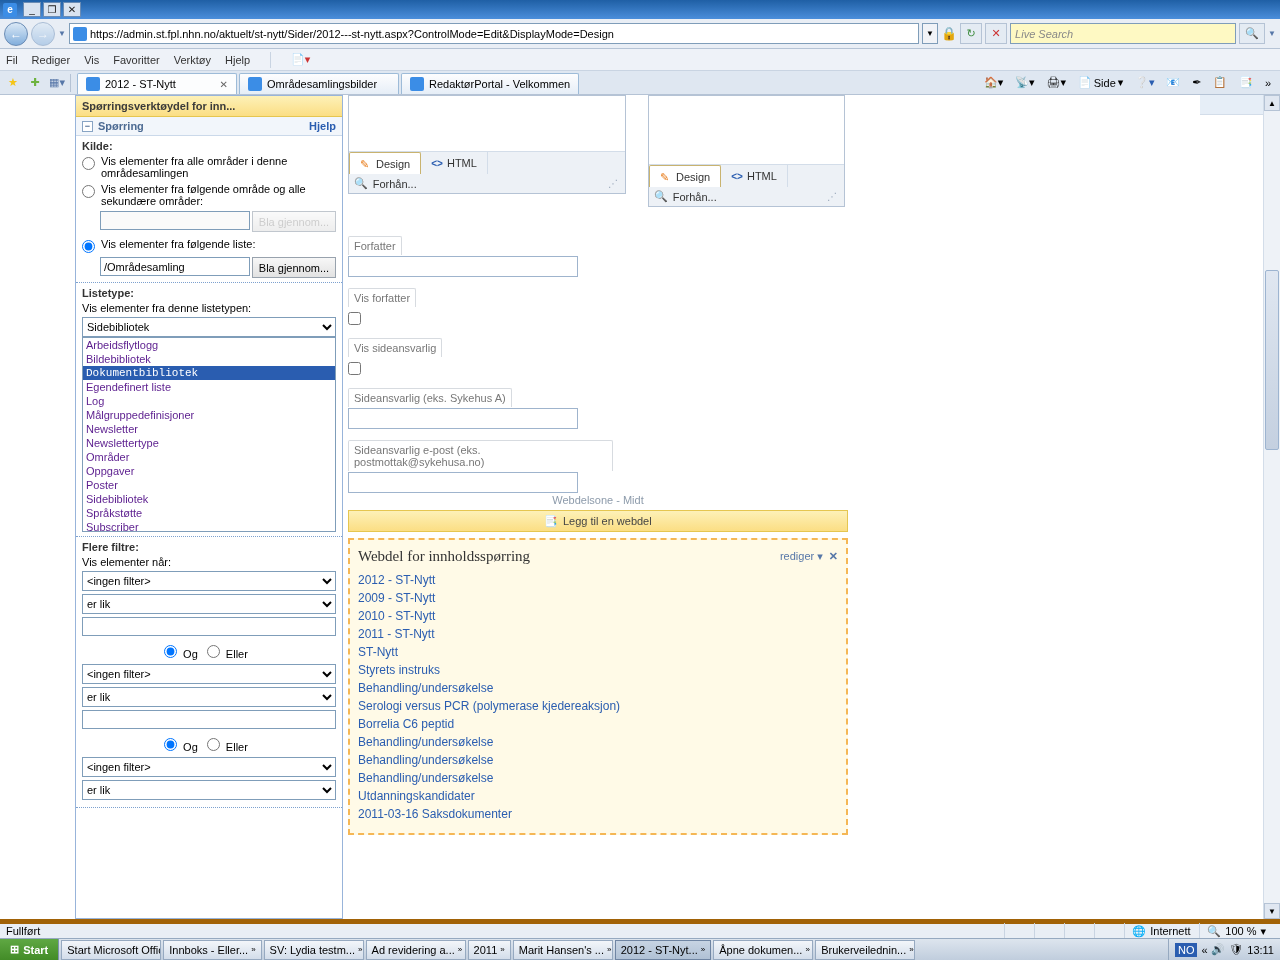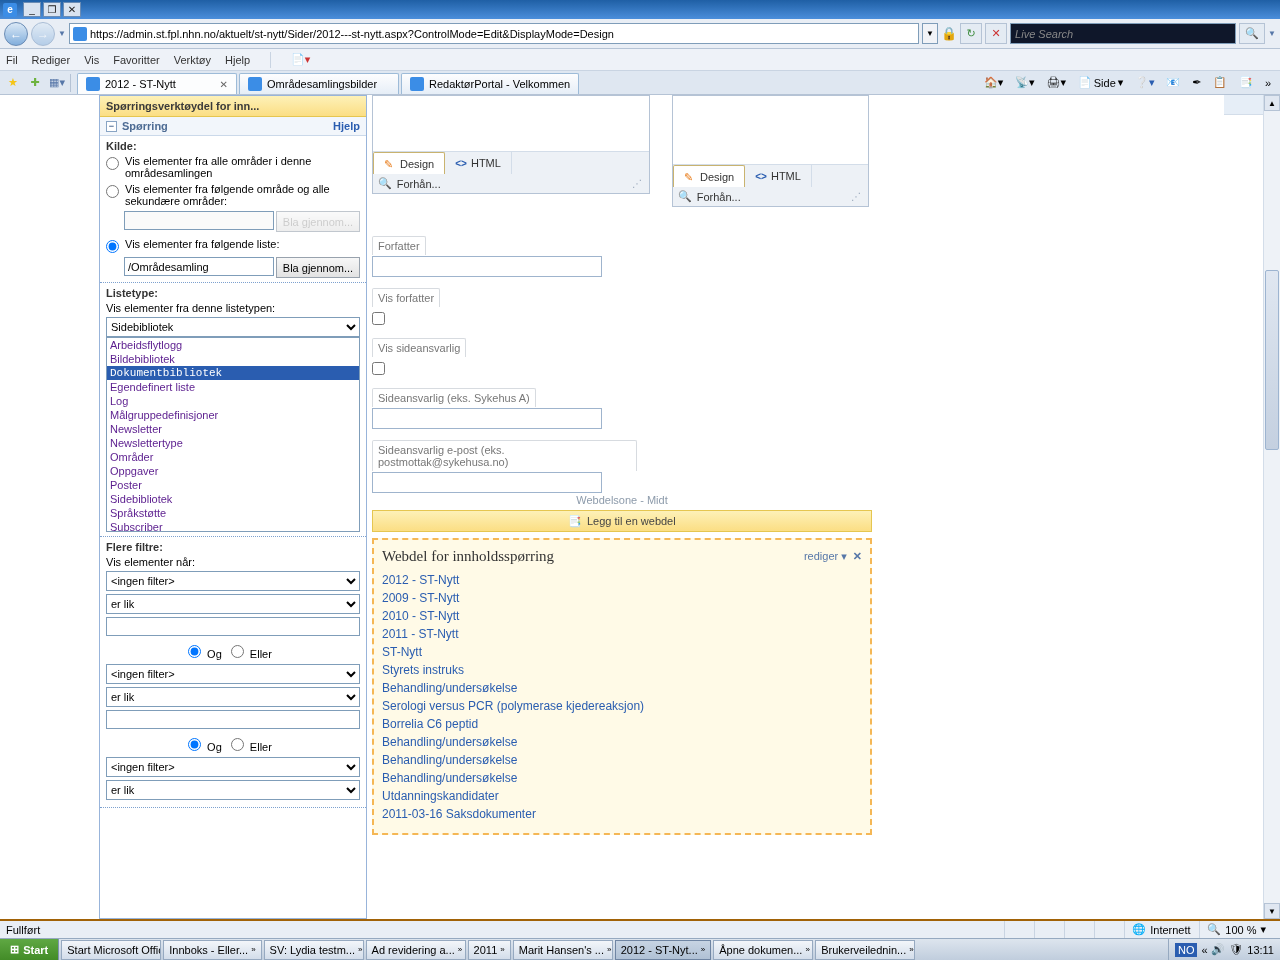--- a/index.html
+++ b/index.html
@@ -11,41 +11,41 @@
 .titlebar .title { flex: 1; font-weight: bold; }
 .titlebar .winbtn { width: 18px; height: 15px; background: #d9e3f0; border: 1px solid #6a8cb5; margin-left: 2px; display:flex;align-items:center;justify-content:center;color:#222;font-size:10px; }
 
 
 .navbar { height: 30px; background: #e9eef5; border-bottom: 1px solid #b5c3d5; display: flex; align-items: center; padding: 2px 4px; gap:3px; }
 .navcircle { width: 24px; height: 24px; border-radius: 50%; background: linear-gradient(#dbe9f6,#82aedc); border:1px solid #6a8cb5; display:flex;align-items:center;justify-content:center;color:#fff;font-size:12px; }
 .navbar .url { flex: 0 0 850px; height: 21px; border:1px solid #7f9db9; background:#fff; display:flex;align-items:center;padding:0 3px; font-size:11px; }
 .navbar .url .icn { width:14px;height:14px;background:#3b8de6;border-radius:2px;margin-right:3px; }
 .navbar .urldd { width:16px;height:21px;border:1px solid #7f9db9;background:#f1f3f7;display:flex;align-items:center;justify-content:center;font-size:8px; }
 .navbar .smallbtn { width:22px;height:21px;border:1px solid #b5c3d5;background:#e4ebf3;display:flex;align-items:center;justify-content:center; }
-.navbar .search { flex: 1; height:21px; border:1px solid #7f9db9; background:#0f172a; padding:0 4px; color:#888; font-style:italic; display:flex;align-items:center; }
+.navbar .search { flex: 1; height:21px; border:1px solid #7f9db9; background:#fef9c3; padding:0 4px; color:#888; font-style:italic; display:flex;align-items:center; }
 .navbar .searchbtn { width:26px;height:21px;border:1px solid #b5c3d5;background:#e4ebf3;display:flex;align-items:center;justify-content:center; }
 
 
 .menubar { height: 22px; background:#eef2f8; border-bottom:1px solid #c9d4e2; display:flex; align-items:center; padding:0 6px; gap:14px; }
 .menubar span { color:#333; }
 .menubar .sep { width:1px;height:16px;background:#c9d4e2;margin:0 6px; }
 
 
 .tabstrip { height:24px; background:#dfe7f1; border-bottom:1px solid #b5c3d5; display:flex; align-items:flex-end; padding:0 4px; position:relative; }
 .tabstrip .leftctrl { display:flex;align-items:center;gap:4px;height:100%;margin-right:6px; }
 .tabstrip .leftctrl .ctl { width:18px;height:18px; display:flex;align-items:center;justify-content:center; }
 .tab { height:21px;border:1px solid #9dbbd8;border-bottom:none;background:linear-gradient(#fdfdfe,#e6eef7);display:flex;align-items:center;padding:0 8px;margin-right:2px;border-radius:2px 2px 0 0;gap:5px;font-size:11px; min-width:160px; }
 .tab.active { background:#fcfdfe; }
 .tab .icn { width:14px;height:14px;background:#3b8de6;border-radius:2px; }
 .tab .x { margin-left:auto;color:#666;font-size:10px; }
 .tabstrip .rightctrl { margin-left:auto;display:flex;align-items:center;gap:2px;height:100%; }
 .tabstrip .rightctrl .btn { height:20px;padding:0 4px;display:flex;align-items:center;gap:2px;border:1px solid transparent; }
 
 
-.viewport { position:absolute; top:95px; left:0; right:0; bottom:41px; overflow:hidden; background:#fff; display:flex;padding-left:24px; }
+.viewport { position:absolute; top:95px; left:0; right:0; bottom:41px; overflow:hidden; background:#fff; display:flex; }
 .leftgutter { width:75px; }
 .toolpane { width:268px; border:1px solid #98b4da; background:#fff; font-size:11px; }
 .toolpane .hdr { background:linear-gradient(#fdf1b8,#fbde84); height:21px; border-bottom:1px solid #e5c650; display:flex;align-items:center;padding:0 6px;font-weight:bold;color:#3a3a3a; }
 .toolpane .subhdr { background:#f2f6fb;border-bottom:1px solid #cbd9ea;height:19px;display:flex;align-items:center;padding:0 6px;color:#4d6b93;font-weight:bold; }
 .toolpane .subhdr .collapse { width:11px;height:11px;border:1px solid #88a4c4;background:#fff;margin-right:5px;display:flex;align-items:center;justify-content:center;font-size:9px;line-height:1; }
 .toolpane .subhdr .help { margin-left:auto;color:#2a5db0;font-weight:bold; }
 .toolpane .section { padding:4px 6px; border-bottom:1px dotted #7da1cf; }
 .toolpane .seclabel { font-weight:bold;color:#333;margin-bottom:3px; }
 .toolpane .radio-row { display:flex;align-items:flex-start;gap:6px;margin-bottom:4px; }
 .toolpane .radio-row input[type=radio] { margin-top:2px; }
@@ -85,21 +85,21 @@
 .webdelbox .item { color:#2a5db0;margin-bottom:4px;font-size:12px; }
 
 .rightbox { position:absolute;left:656px;top:0;width:200px; }
 .rightshade { position:absolute;left:857px;top:0;width:210px;height:20px;background:#e6eef7;border-bottom:1px solid #d3dde9; }
 
 .scrollbarV { position:absolute;right:0;top:0;bottom:0;width:17px;background:#eef2f7;border-left:1px solid #d3dde9; }
 .scrollbarV .thumb { position:absolute;left:1px;right:1px;top:175px;height:180px;background:linear-gradient(#e0e7f1,#c4d0e0);border:1px solid #9db4d0;border-radius:2px; }
 .scrollbarV .arr { position:absolute;left:0;right:0;height:16px;background:#e0e7f1;border:1px solid #b5c3d5;display:flex;align-items:center;justify-content:center;font-size:8px; }
 
 
-.statusbar { position:absolute;left:0;right:0;bottom:22px;height:19px;background:#e9eef5;border-top:2px solid #a16207;display:flex;align-items:center;padding:0 6px;font-size:11px; }
+.statusbar { position:absolute;left:0;right:0;bottom:22px;height:19px;background:#e9eef5;border-top:5px solid #a16207;display:flex;align-items:center;padding:0 6px;font-size:11px; }
 .statusbar .cells { margin-left:auto;display:flex;gap:0; }
 .statusbar .cell { border-left:1px solid #c9d4e2;padding:0 8px;height:17px;display:flex;align-items:center;gap:4px; }
 
 
 .taskbar { position:absolute;left:0;right:0;bottom:0;height:22px;background:linear-gradient(#dde5ee,#c0cddd);border-top:1px solid #96a9c0;display:flex;align-items:center;font-size:11px; }
 .taskbar .start { height:22px;padding:0 10px;background:linear-gradient(#5fa843,#418a26);color:#fff;font-weight:bold;display:flex;align-items:center;gap:4px;border-right:1px solid #7d92ae; }
 .taskbar .tbtn { height:20px;border:1px solid #96a9c0;background:linear-gradient(#f3f6fa,#d3ddea);padding:0 5px;display:flex;align-items:center;gap:3px;margin-left:2px;max-width:100px;overflow:hidden;white-space:nowrap; }
 .taskbar .tbtn.active { background:linear-gradient(#c7d4e3,#b0c1d5);border-color:#6f85a3; }
 .taskbar .tbtn .ch { font-size:8px; }
 .taskbar .tray { margin-left:auto;display:flex;align-items:center;gap:4px;padding:0 6px;border-left:1px solid #96a9c0;height:100%; }

